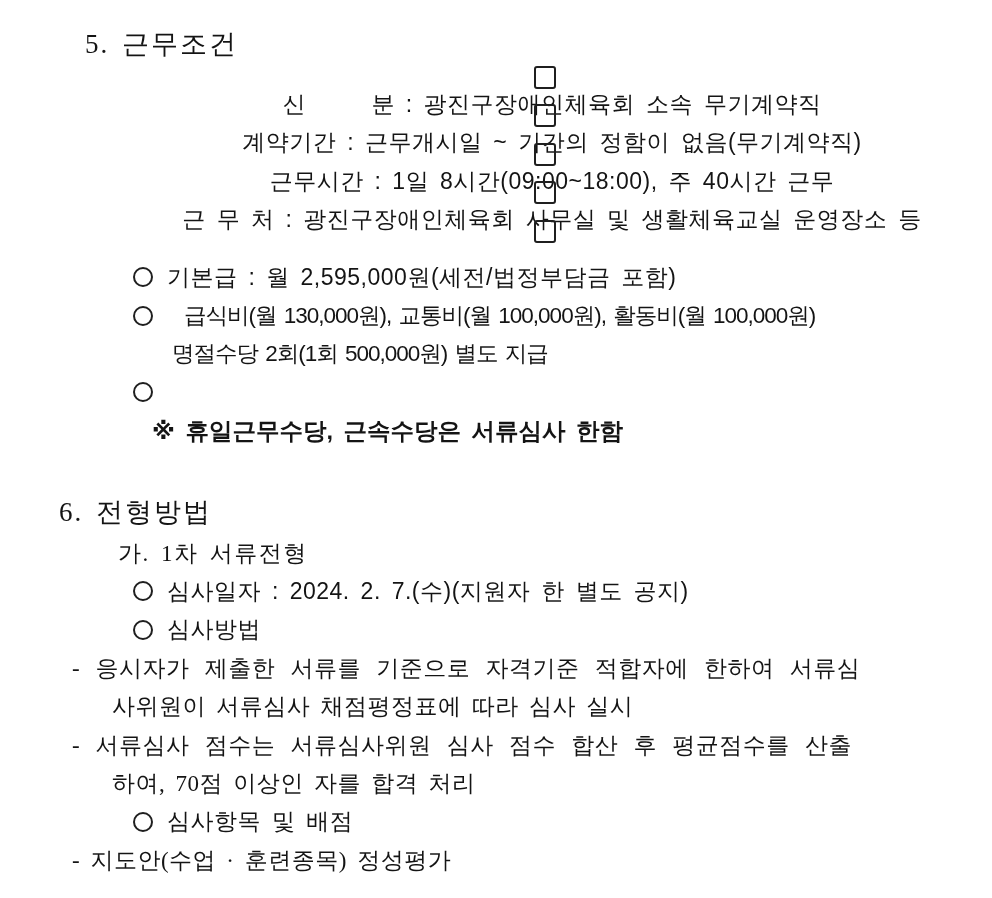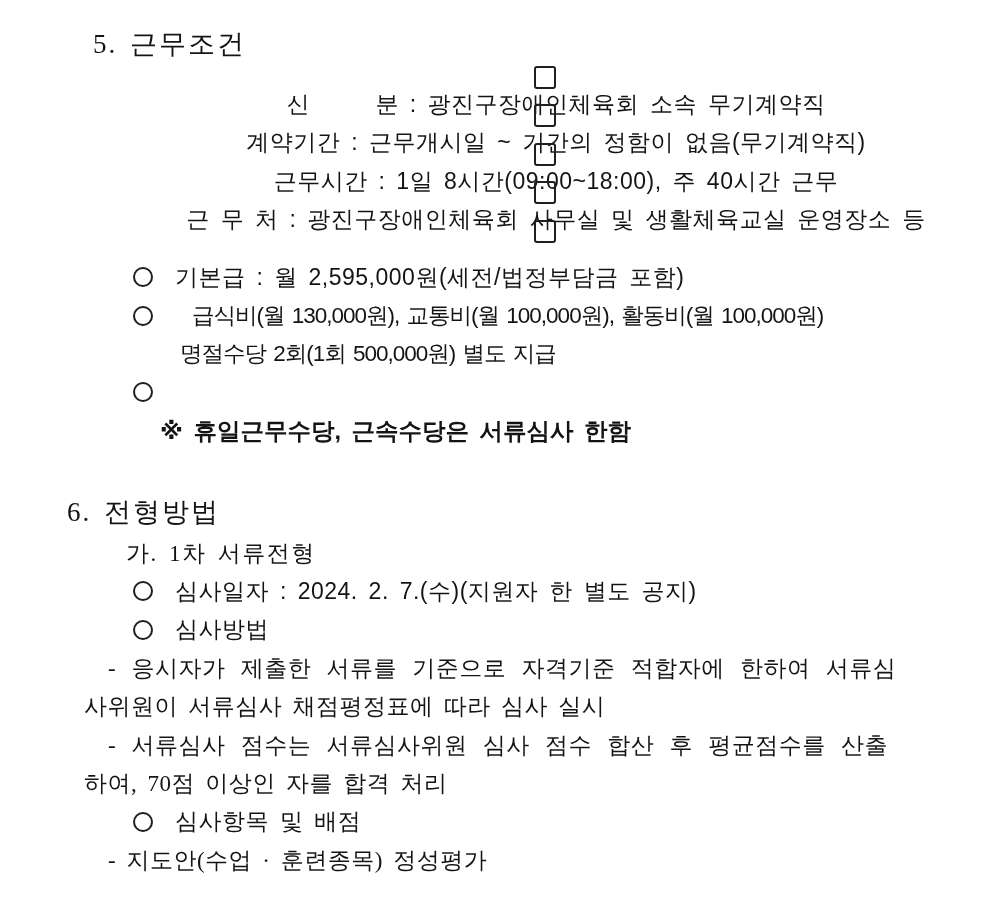--- a/index.html
+++ b/index.html
@@ -21,21 +21,21 @@
   }
   .line {
     display: flex;
     align-items: center;
     height: 38.4px;
     font-size: 23px;
     white-space: pre;
     word-spacing: 4px;
     letter-spacing: 0.5px;
   }
-  .txt { white-space: pre; margin-left: 8px; }
+  .txt { white-space: pre; }
 
   
   .h1 {
     font-family: "Liberation Serif", "DejaVu Serif", serif;
     font-size: 27px;
     height: 44px;
     padding-left: 85px;
     letter-spacing: 2px;
   }
   .h1.sec6 { margin-top: 40px; padding-left: 59px; text-align: right; }
@@ -49,26 +49,26 @@
     font-weight: bold;
     font-size: 23.5px;
     letter-spacing: 0px;
   }
   .step {
     padding-left: 118px;
     font-family: "Liberation Serif", "DejaVu Serif", serif;
     letter-spacing: 1.5px;
   }
   .dash {
-    padding-left: 100px;
+    padding-left: 72px;
     font-family: "Liberation Serif", "DejaVu Serif", serif;
     text-align: center;
   }
   .cont6 {
-    padding-left: 76px;
+    padding-left: 112px;
     font-family: "Liberation Serif", "DejaVu Serif", serif;
   }
   .justify { word-spacing: 9px; }
   .condensed { letter-spacing: -1px; font-size: 22.5px; word-spacing: 2px; gap: 17px; }
 
   
   .checkbox {
     display: inline-block;
     width: 18px;
     height: 19px;

